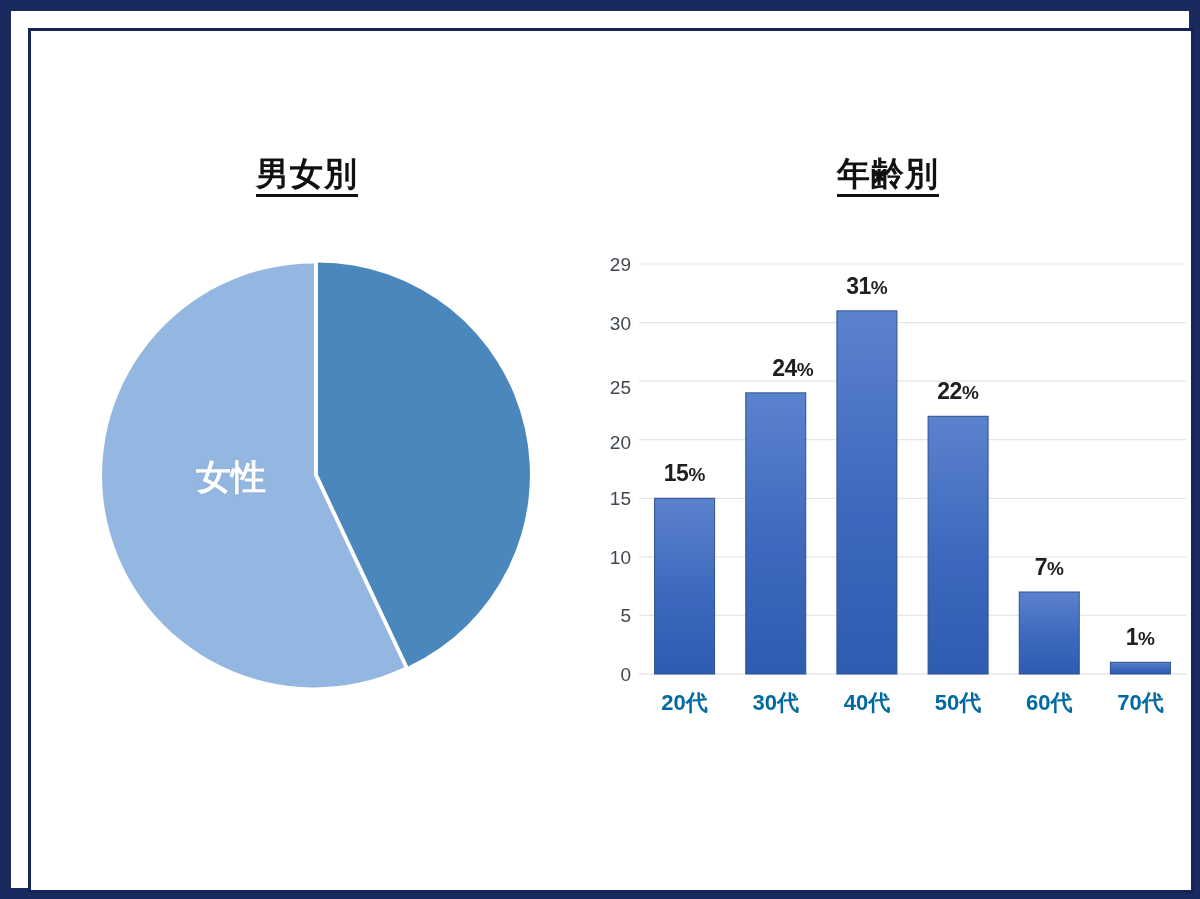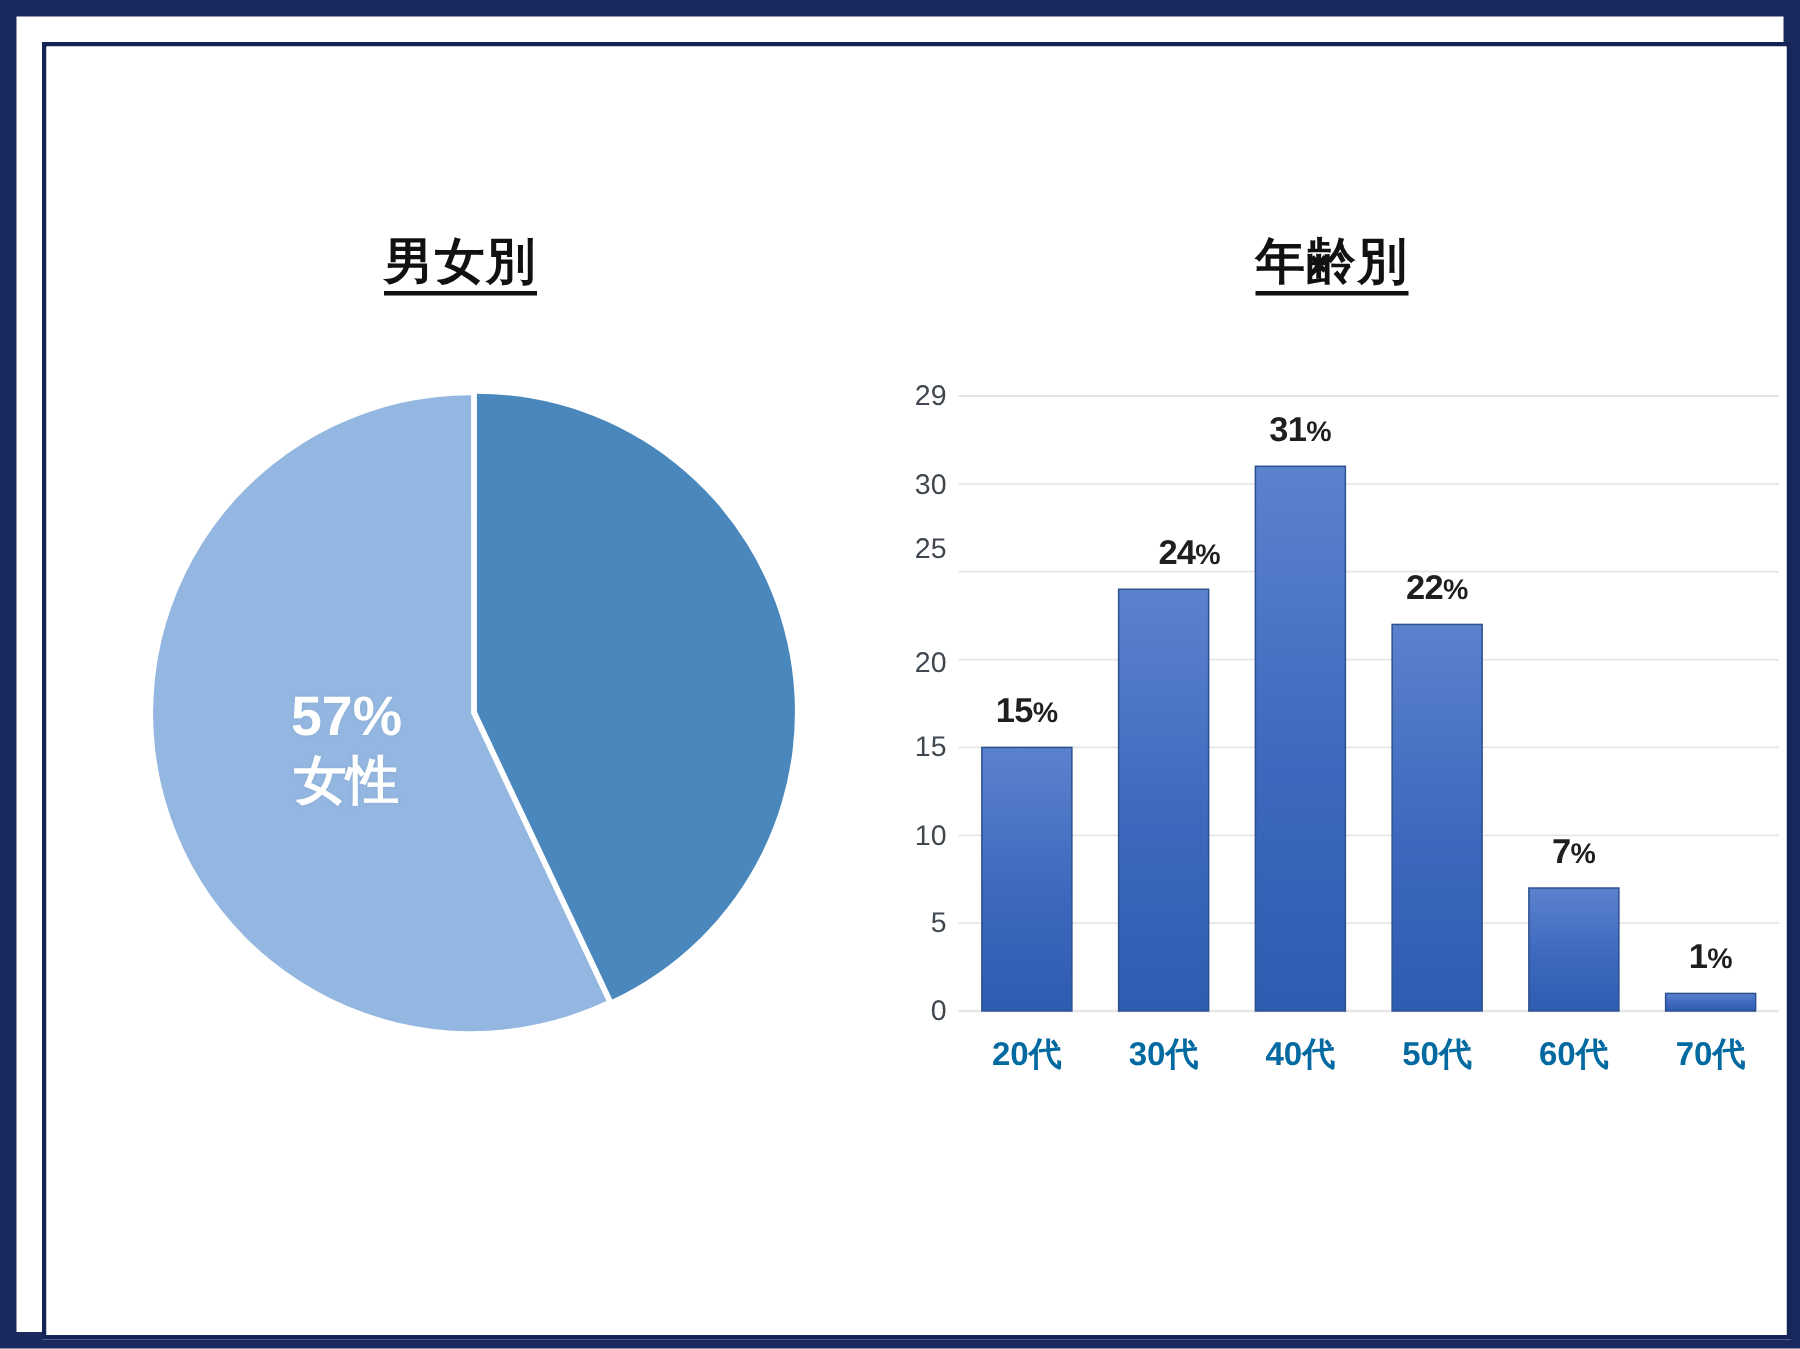--- a/index.html
+++ b/index.html
@@ -148,21 +148,20 @@
     <div id="pie-chart-panel">
       <svg id="pie-svg" width="500" height="470" viewBox="0 0 500 470">
 
         <path id="pie-slice-female" d="M 243.0481664761225 234.4362864827931 L 333.31337628791795 426.2596216055892 A 212 212 0 1 1 243.04816647612245 22.436286482793093 Z" fill="#93b7e0"></path>
 
         <path id="pie-slice-male" d="M 246.9518335238775 233.5637135172069 L 246.9518335238775 21.563713517206907 A 212 212 0 0 1 337.21704333567294 425.387048640003 Z" fill="#4a87bc"></path>
       </svg>
 
 
       <div id="pie-label-female" class="pie-label">
-        <span class="pct">57%</span>
         <span class="seg">女性</span>
       </div>
     </div>
 
     <div id="age-title" class="chart-title">年齢別</div>
 
     <div id="bar-chart-panel">
       <svg id="bar-svg" width="620" height="500" viewBox="0 0 620 500">
         <defs>
           <linearGradient id="barGrad" x1="0" y1="0" x2="0" y2="1">
@@ -190,21 +189,21 @@
             <rect x="539.4166666666667" y="426.2857142857143" width="60" height="11.714285714285722" fill="url(#barGrad)" stroke="#2c518f" stroke-width="1"></rect>
           </g>
       </svg>
 
       <div id="y-axis-labels">
           <div class="y-tick" style="top: 429px;">0</div>
           <div class="y-tick" style="top: 370.429px;">5</div>
           <div class="y-tick" style="top: 311.857px;">10</div>
           <div class="y-tick" style="top: 253.286px;">15</div>
           <div class="y-tick" style="top: 197px;">20</div>
-          <div class="y-tick" style="top: 121px;">25</div>
+          <div class="y-tick" style="top: 142px;">25</div>
           <div class="y-tick" style="top: 77.5714px;">30</div>
           <div class="y-tick" style="top: 19px;">29</div>
         </div>
       <div id="x-axis-labels">
           <div class="x-tick" style="left: 68.5833px; top: 452px;">20代</div>
           <div class="x-tick" style="left: 159.75px; top: 452px;">30代</div>
           <div class="x-tick" style="left: 250.917px; top: 452px;">40代</div>
           <div class="x-tick" style="left: 342.083px; top: 452px;">50代</div>
           <div class="x-tick" style="left: 433.25px; top: 452px;">60代</div>
           <div class="x-tick" style="left: 524.417px; top: 452px;">70代</div>

